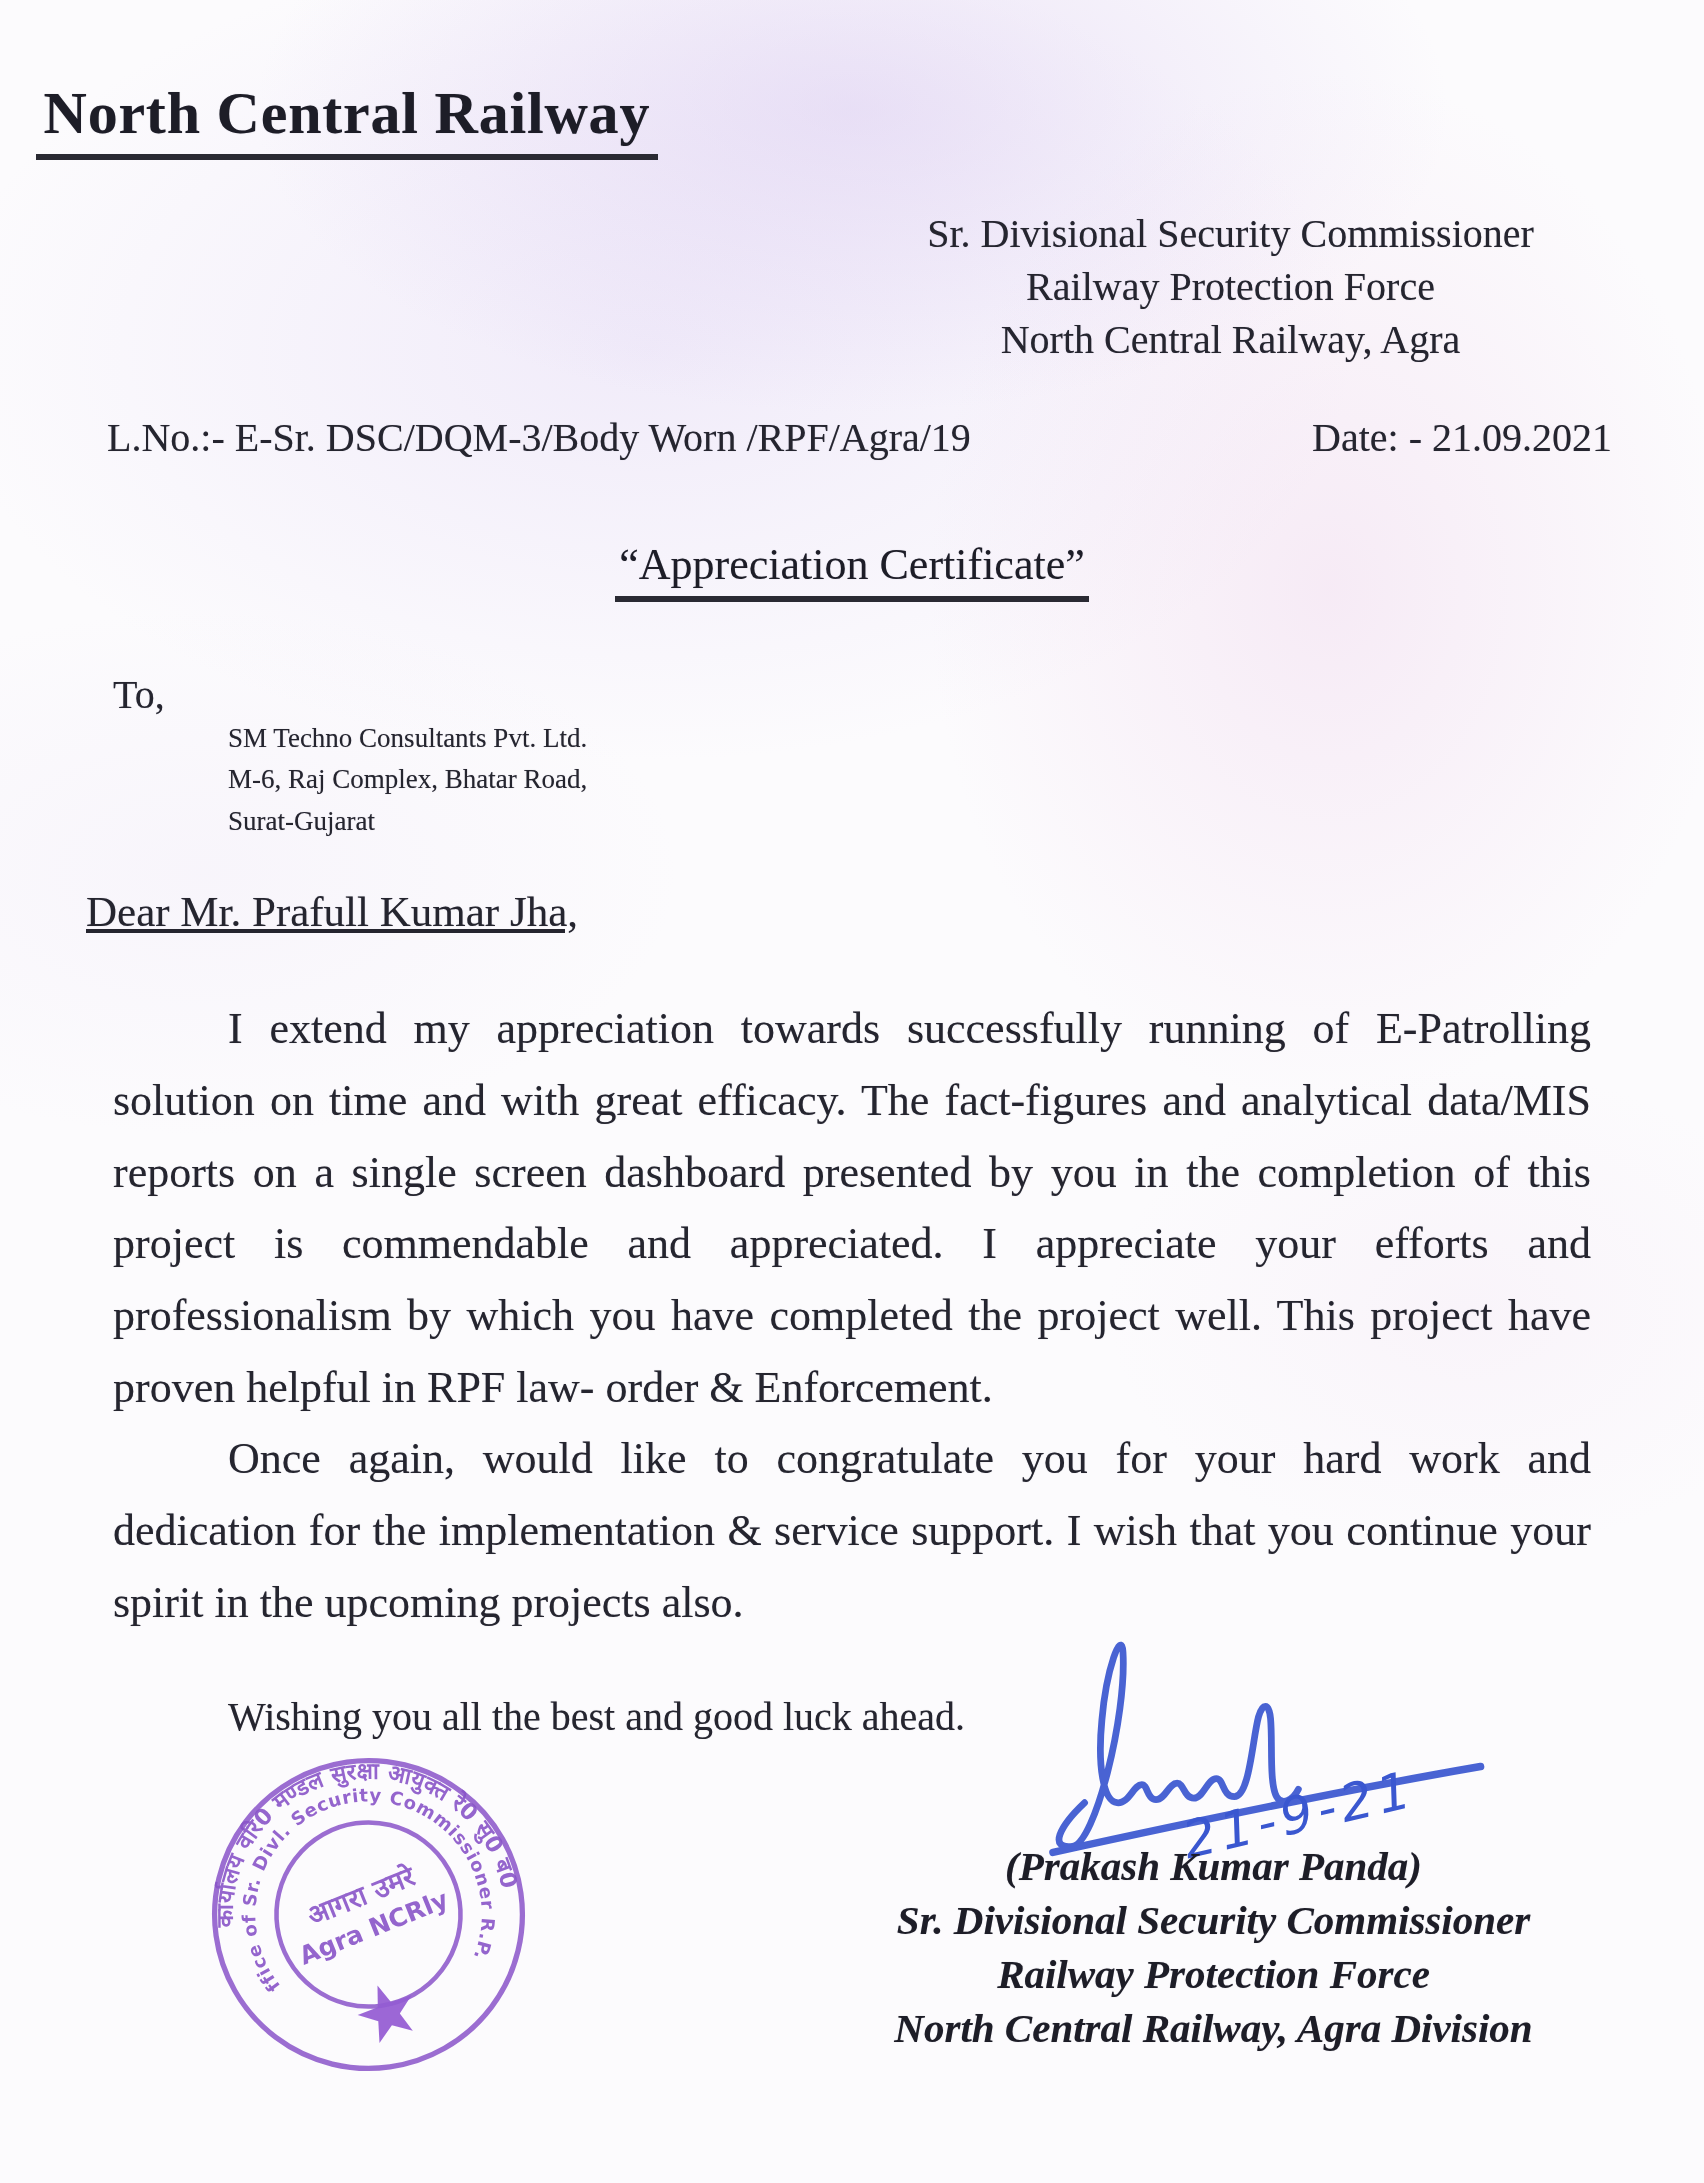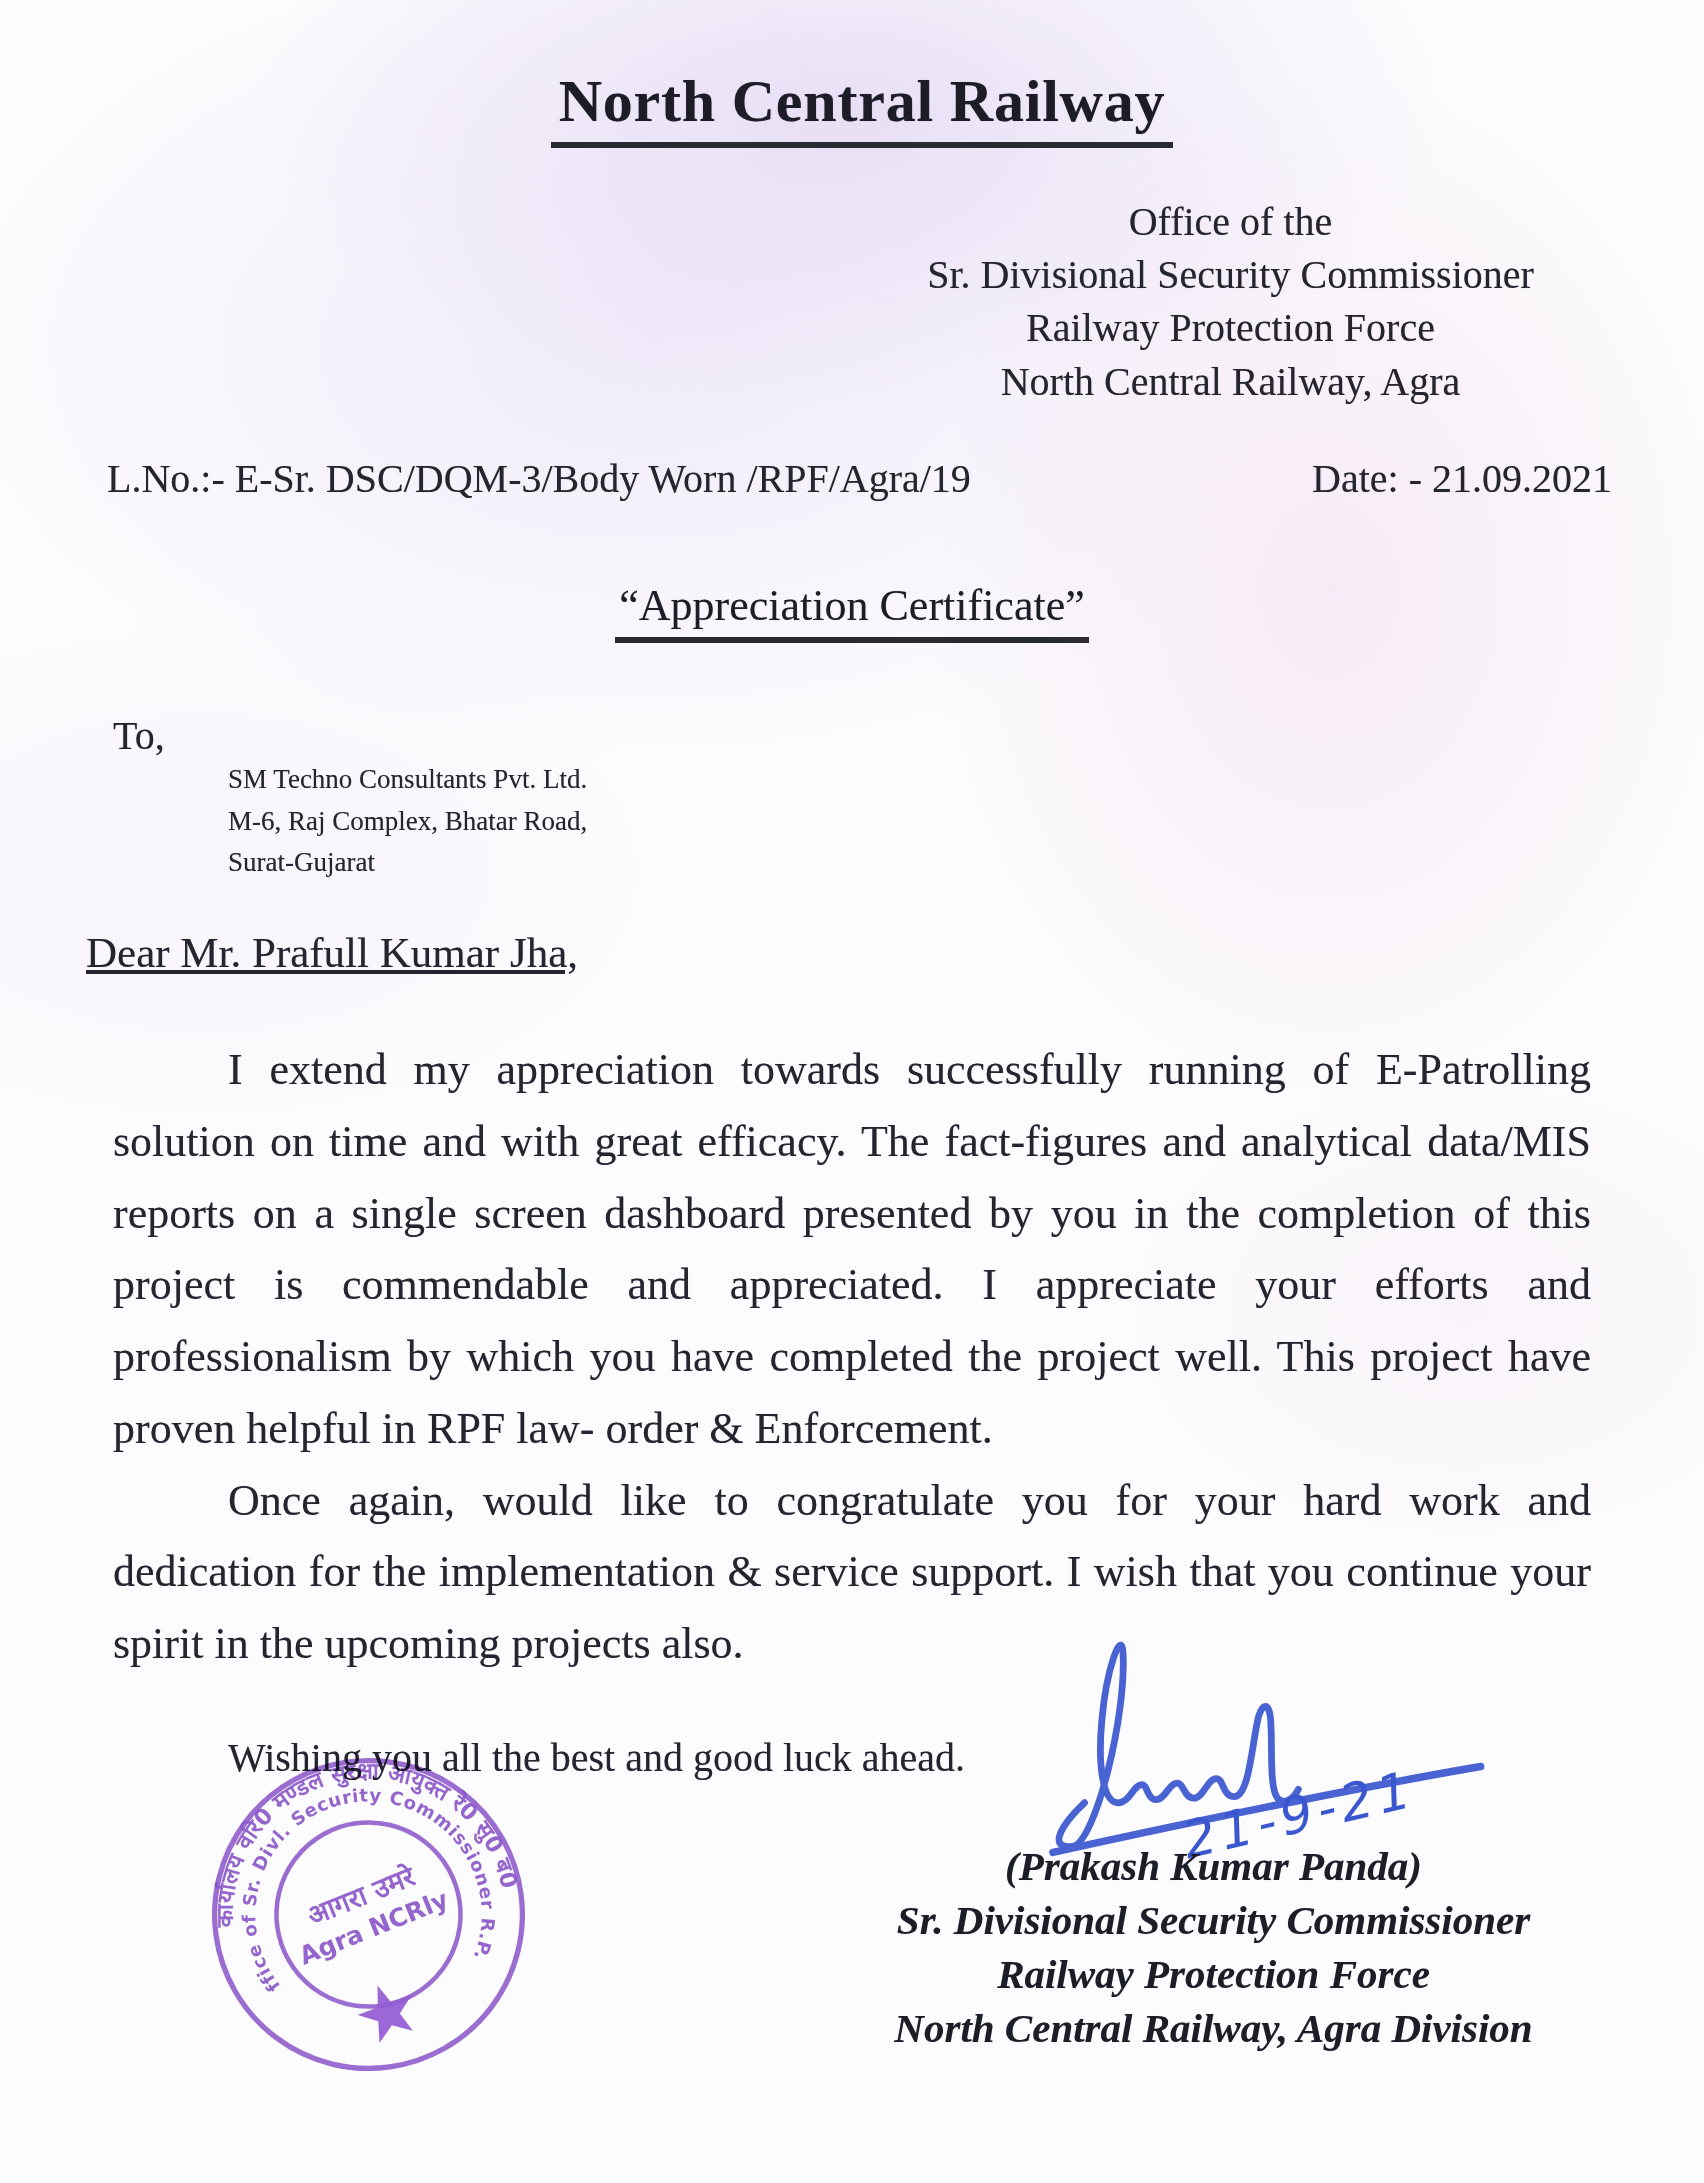--- a/index.html
+++ b/index.html
@@ -9,21 +9,21 @@
     background:
       radial-gradient(830px 422px at 50% 5%,  rgba(206,186,236,.38), rgba(206,186,236,0) 72%),
       radial-gradient(573px 739px at 78% 27%,  rgba(231,192,226,.28), rgba(231,192,226,0) 70%),
       radial-gradient(980px 573px at 38% 16%, rgba(214,199,241,.30), rgba(214,199,241,0) 72%),
       radial-gradient(513px 347px at 86% 60%,  rgba(236,212,236,.18), rgba(236,212,236,0) 70%),
       radial-gradient(679px 377px at 12% 40%,  rgba(222,208,240,.14), rgba(222,208,240,0) 70%),
       #fcfbfd;
   }
   .soft { text-shadow:0 0 0.8px rgba(40,40,64,.38); }
 
-  .title-wrap { text-align:center; margin:4px; padding-top:63px;padding-left:20px; }
+  .title-wrap { margin:16px; padding-top:63px;padding-left:20px; }
   .title {
     display:inline-block; font-size:60px; font-weight:bold; color:#1d1d27;
     border-bottom:6.8px solid #2a2a33; padding:0 7.5px 6px 7.5px; letter-spacing:0.8px;
   }
 
   .office-block { width:739px; margin:47px 104px 0 auto; text-align:center;
     font-size:40px; line-height:1.33; }
 
   .ref-row { display:flex; justify-content:space-between; margin:47px 92px 0 107px;
     font-size:40px; }
@@ -55,21 +55,20 @@
 </head>
 <body>
 
 <div class="page">
 
   <div class="title-wrap">
     <span class="title soft">North Central Railway</span>
   </div>
 
   <div class="office-block soft">
-    <div>Office of the</div>
     <div>Sr. Divisional Security Commissioner</div>
     <div>Railway Protection Force</div>
     <div>North Central Railway, Agra</div>
   </div>
 
   <div class="ref-row">
     <span class="soft">L.No.:- E-Sr. DSC/DQM-3/Body Worn /RPF/Agra/19</span>
     <span class="soft">Date: - 21.09.2021</span>
   </div>
 

